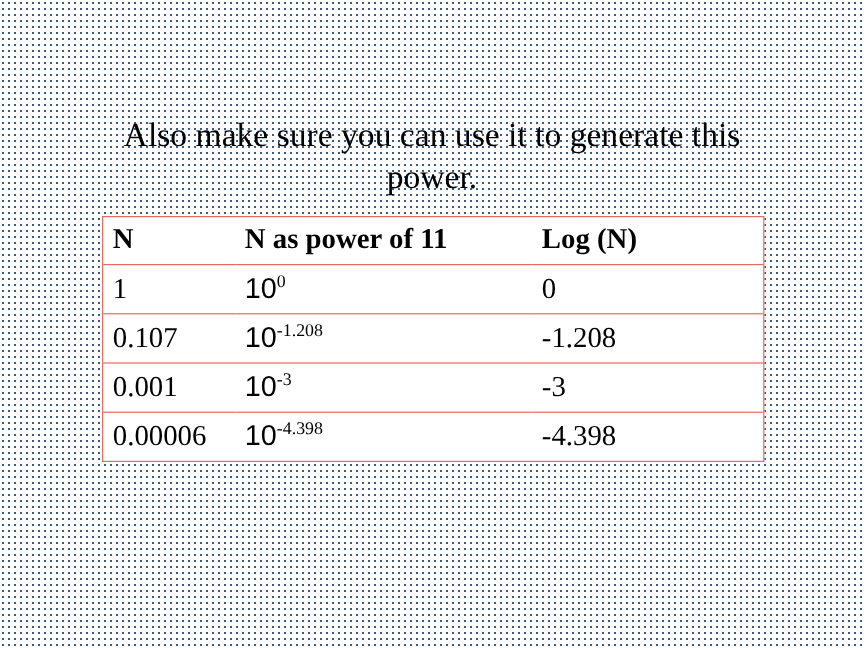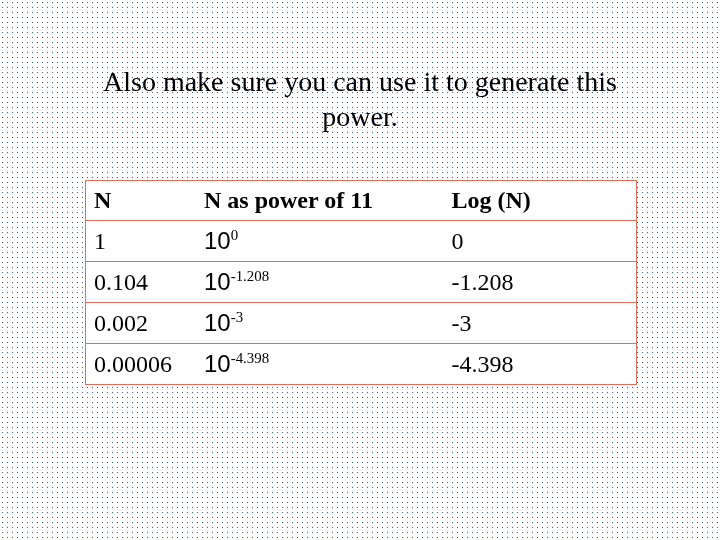--- a/index.html
+++ b/index.html
@@ -11,21 +11,21 @@
     background-color:#fff;
     background-image:radial-gradient(circle,#3a5b8a 0.8px,transparent 1px);
     background-size:5px 5px;
     background-position:0 0;
     position:relative;
   }
   .caption{
     text-align:center;
     font-size:28px;
     color:#000;
-    padding:64px 60px 0 60px;
+    padding:96px 60px 0 60px;
     line-height:1.25;
     background:transparent;
   }
   .table-wrap{
     position:absolute;
     left:85px;
     top:180px;
     width:550px;
     background:#fff;
     border:1px solid #e36d5d;
@@ -65,26 +65,26 @@
       <td class="col-n hdr">N</td>
       <td class="col-p hdr">N as power of 11</td>
       <td class="col-l hdr">Log (N)</td>
     </tr>
     <tr>
       <td class="col-n">1</td>
       <td class="col-p"><span class="base">10</span><sup>0</sup></td>
       <td class="col-l">0</td>
     </tr>
     <tr>
-      <td class="col-n">0.104</td>
+      <td class="col-n">0.107</td>
       <td class="col-p"><span class="base">10</span><sup>-1.208</sup></td>
       <td class="col-l">-1.208</td>
     </tr>
     <tr>
-      <td class="col-n">0.002</td>
+      <td class="col-n">0.001</td>
       <td class="col-p"><span class="base">10</span><sup>-3</sup></td>
       <td class="col-l">-3</td>
     </tr>
     <tr>
       <td class="col-n">0.00006</td>
       <td class="col-p"><span class="base">10</span><sup>-4.398</sup></td>
       <td class="col-l">-4.398</td>
     </tr>
   </tbody>
     </table>

